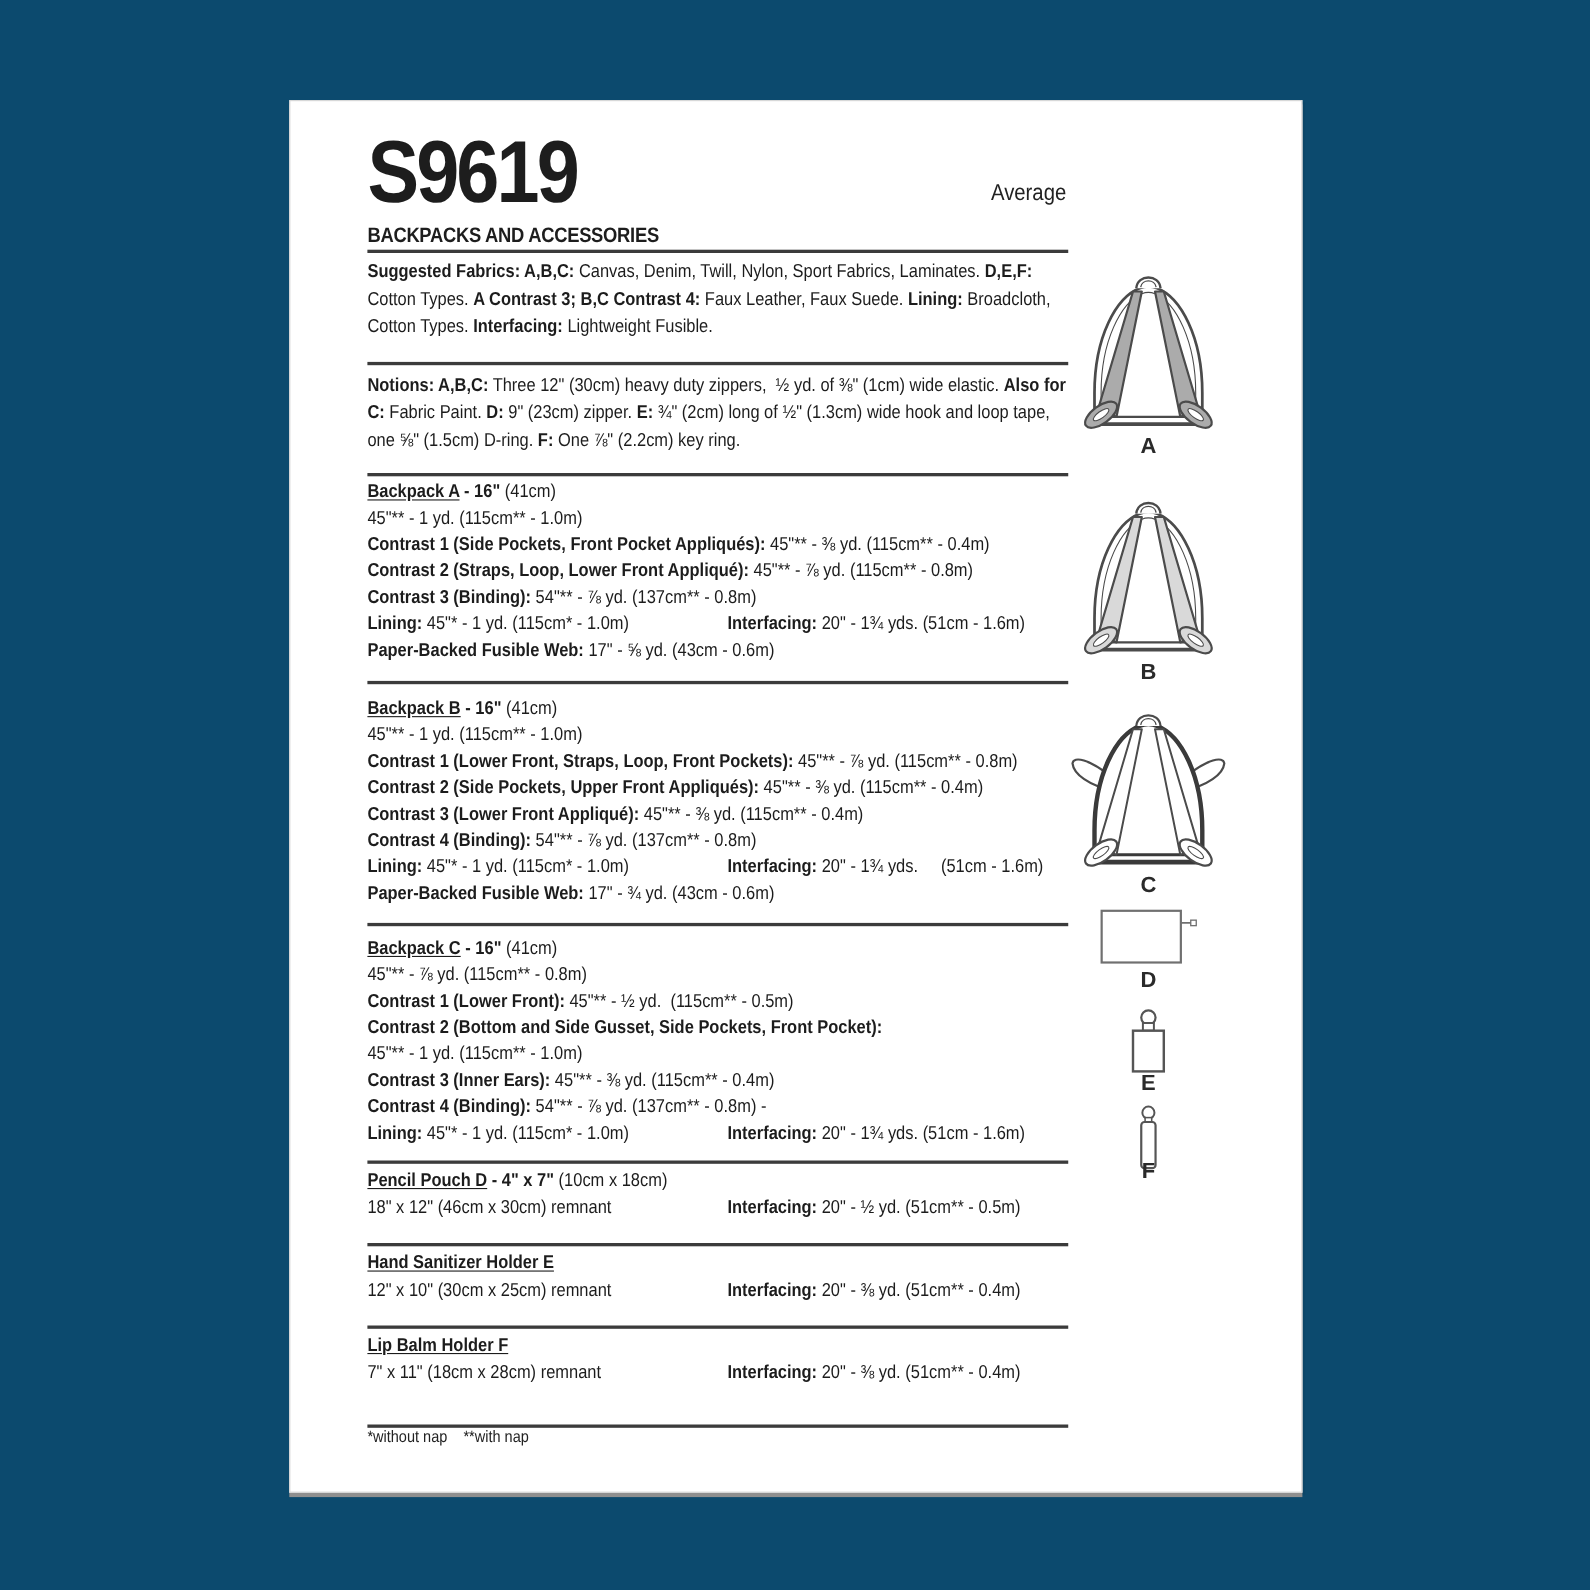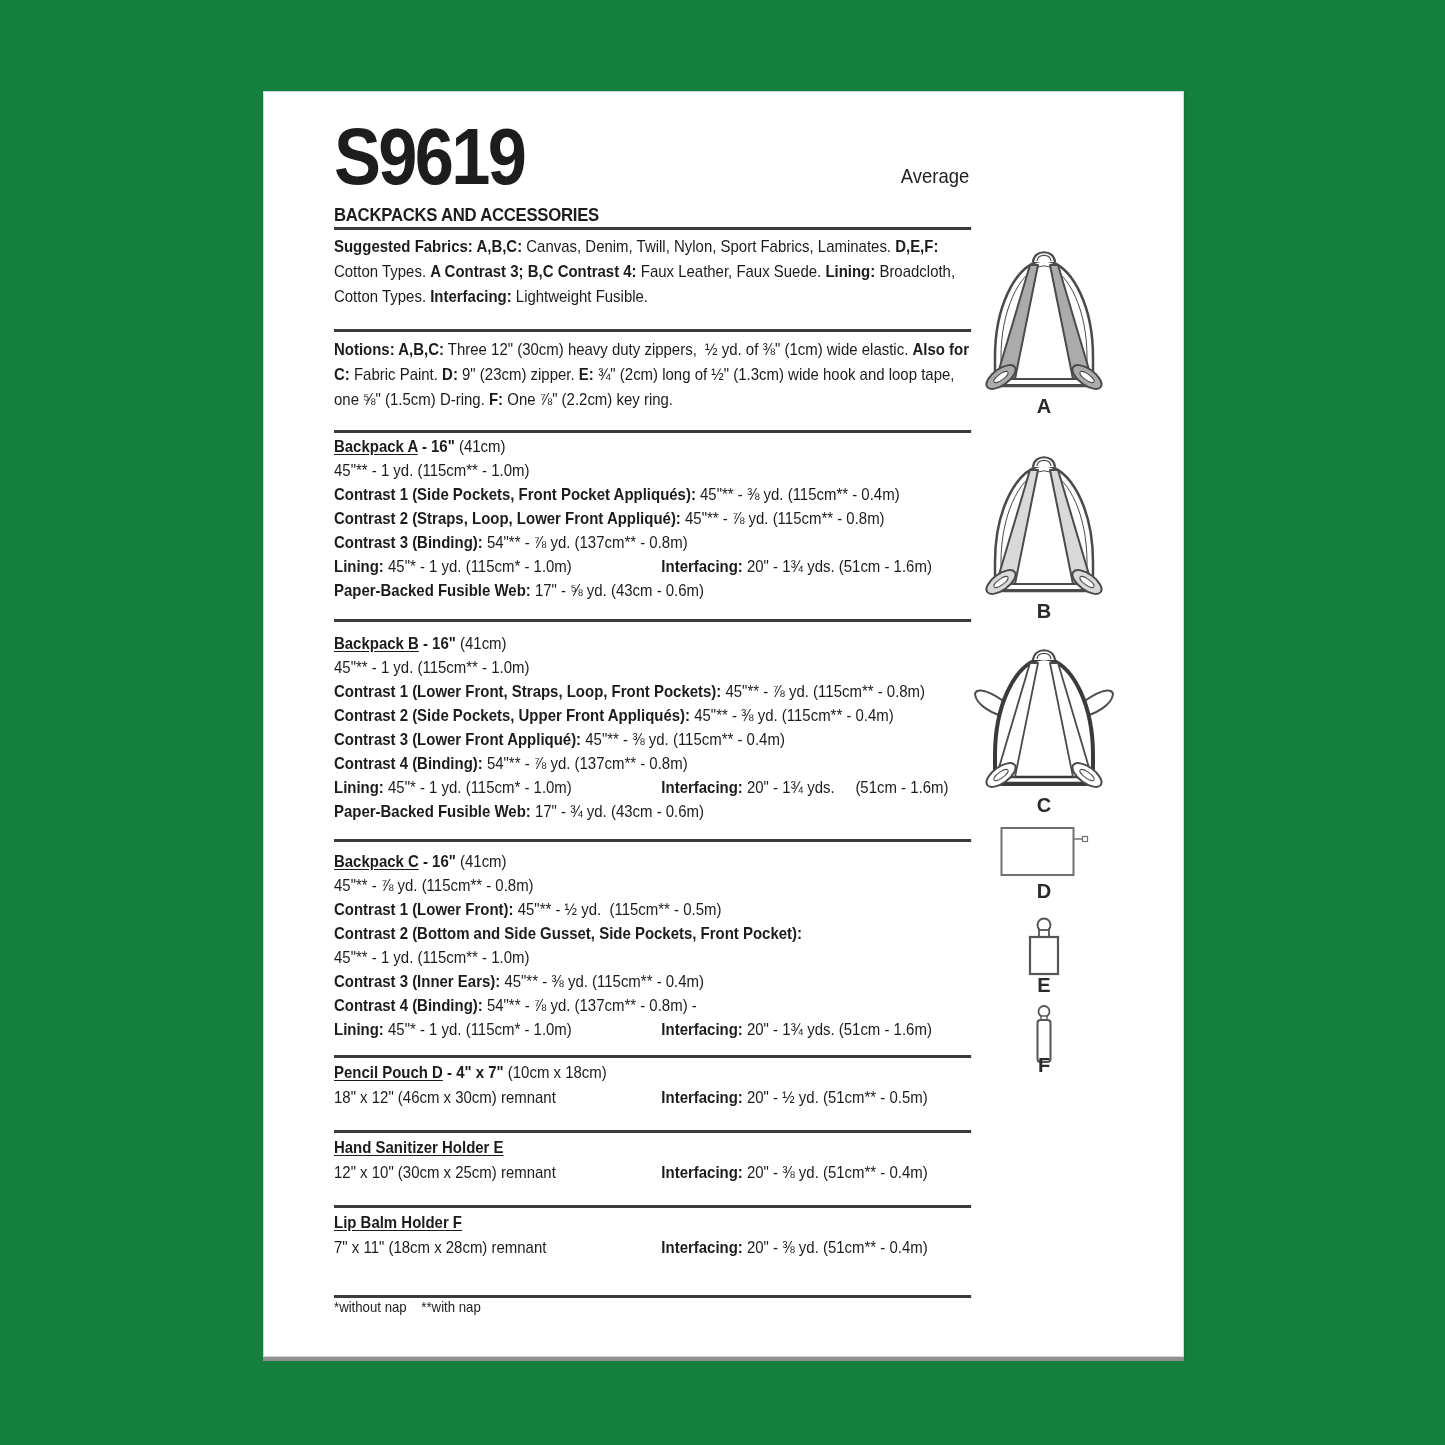--- a/index.html
+++ b/index.html
@@ -1,16 +1,16 @@
 <!DOCTYPE html>
 <html><head>
 <meta charset="utf-8">
 <style>
   html,body{margin:0;padding:0;background:#ffffff;}
-  #page{position:relative;width:1445px;height:1445px;background:#15803d;overflow:hidden;
+  #page{position:relative;width:1445px;height:1445px;background:#0c4a6e;overflow:hidden;
         font-family:"Liberation Sans","DejaVu Sans",sans-serif;color:#1a1a1a;}
   #card{position:absolute;left:263px;top:91px;width:919px;height:1264px;background:#ffffff;
         border:1px solid #d6d6d6;box-shadow:0 4px 0 #8f8f8f,2px 2px 1px rgba(0,0,0,0.06);}
   
   #content{position:absolute;left:70px;top:0;width:724px;height:1264px;
            transform:scaleX(0.88);transform-origin:0 0;}
   #code{position:absolute;left:0;top:30px;font-size:80px;font-weight:bold;letter-spacing:-3px;
         line-height:70px;color:#1d1d1d;}
   #average{position:absolute;right:2px;top:72px;font-size:21px;color:#222;}
   #category{position:absolute;left:0;top:112px;font-size:19px;font-weight:bold;letter-spacing:-0.3px;color:#1d1d1d;}

